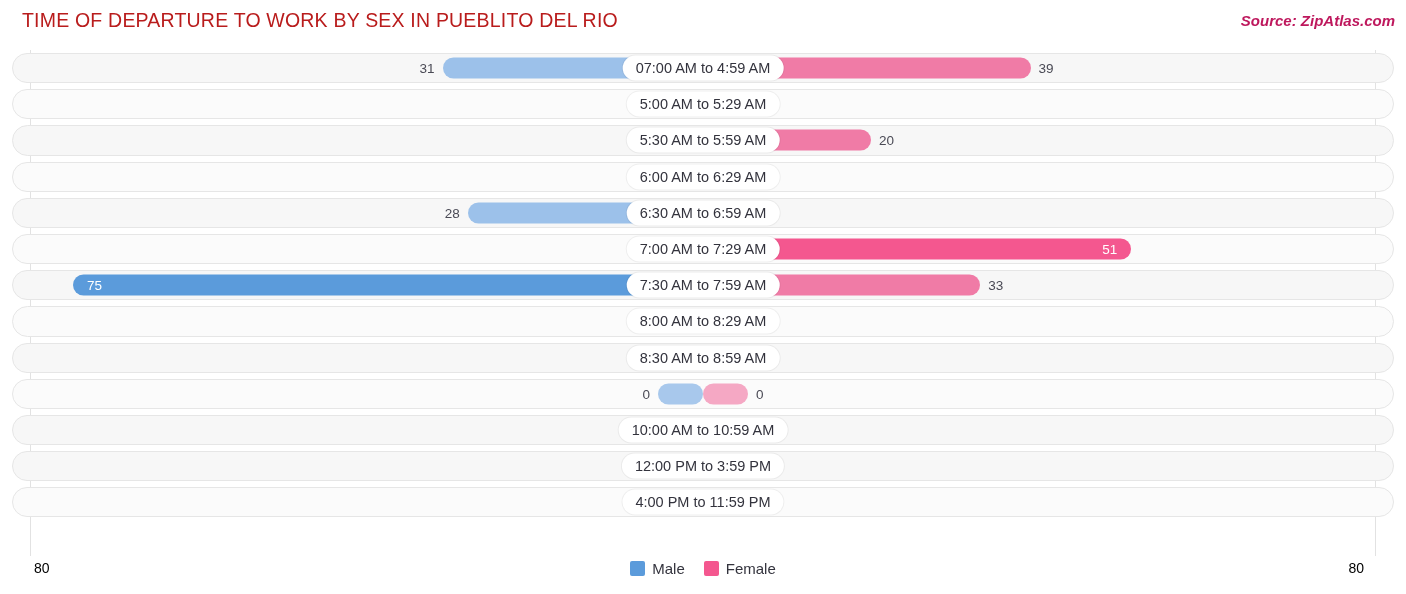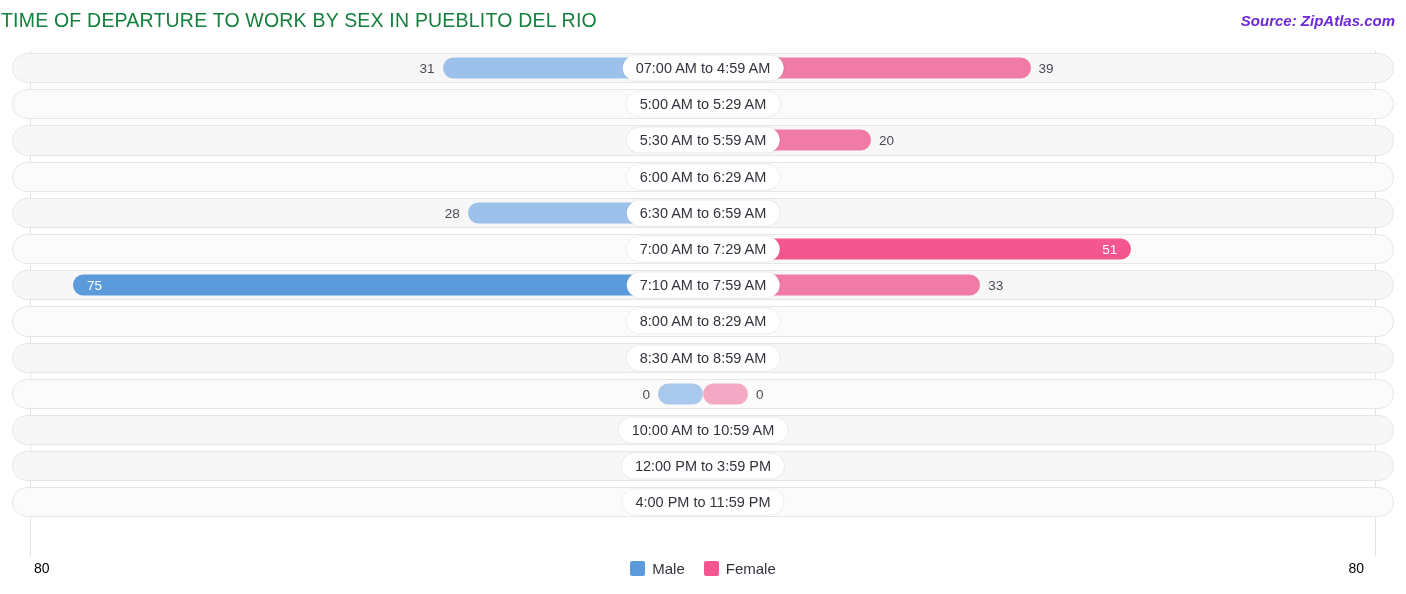--- a/index.html
+++ b/index.html
@@ -15,32 +15,32 @@
     width: 1406px; height: 594px;
     background: #ffffff;
   }
 
   
   #header {
     position: absolute; left: 0; top: 0;
     width: 1406px; height: 44px;
   }
   #chart-title {
-    position: absolute; left: 1px; top: 9px;
+    position: absolute; left: 22px; top: 9px;
     font-size: 19.5px;
     letter-spacing: .2px;
-    color: #15803d;
+    color: #b91c1c;
     white-space: nowrap;
   }
   #source-label {
     position: absolute; right: 11px; top: 12px;
     font-size: 15px;
     font-style: italic;
     font-weight: bold;
-    color: #6d28d9;
+    color: #be185d;
     white-space: nowrap;
   }
 
   
   #plot {
     position: absolute;
     left: 12px; top: 50px;
     width: 1382px; height: 506px;
   }
   .gridline {
@@ -238,21 +238,21 @@
           <div class="cat-label">7:00 AM to 7:29 AM</div>
         </div>
         <div class="row">
           <div class="track"></div>
           <div class="bars">
             <div class="bar male max cap" style="width: 630px;"></div>
             <div class="val male inside" style="right: calc(50% + 616px); transform: translate(100%, -50%);">75</div>
             <div class="bar female cap" style="width: 277.2px;"></div>
             <div class="val female" style="left: calc(50% + 285.2px);">33</div>
           </div>
-          <div class="cat-label">7:10 AM to 7:59 AM</div>
+          <div class="cat-label">7:30 AM to 7:59 AM</div>
         </div>
         <div class="row alt">
           <div class="track"></div>
           <div class="bars">
             <div class="bar male zero" style="width: 45px;"></div>
             <div class="val male" style="right: calc(50% + 53px);">0</div>
             <div class="bar female zero" style="width: 45px;"></div>
             <div class="val female" style="left: calc(50% + 53px);">0</div>
           </div>
           <div class="cat-label">8:00 AM to 8:29 AM</div>

